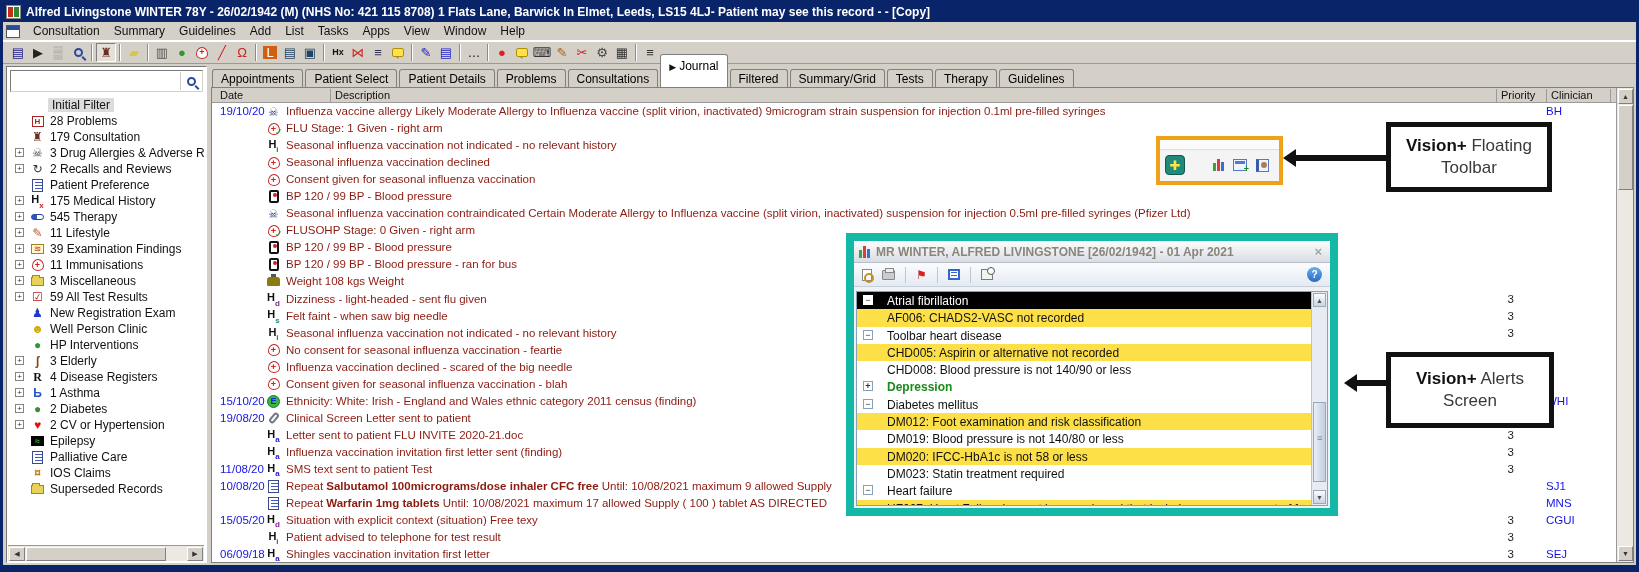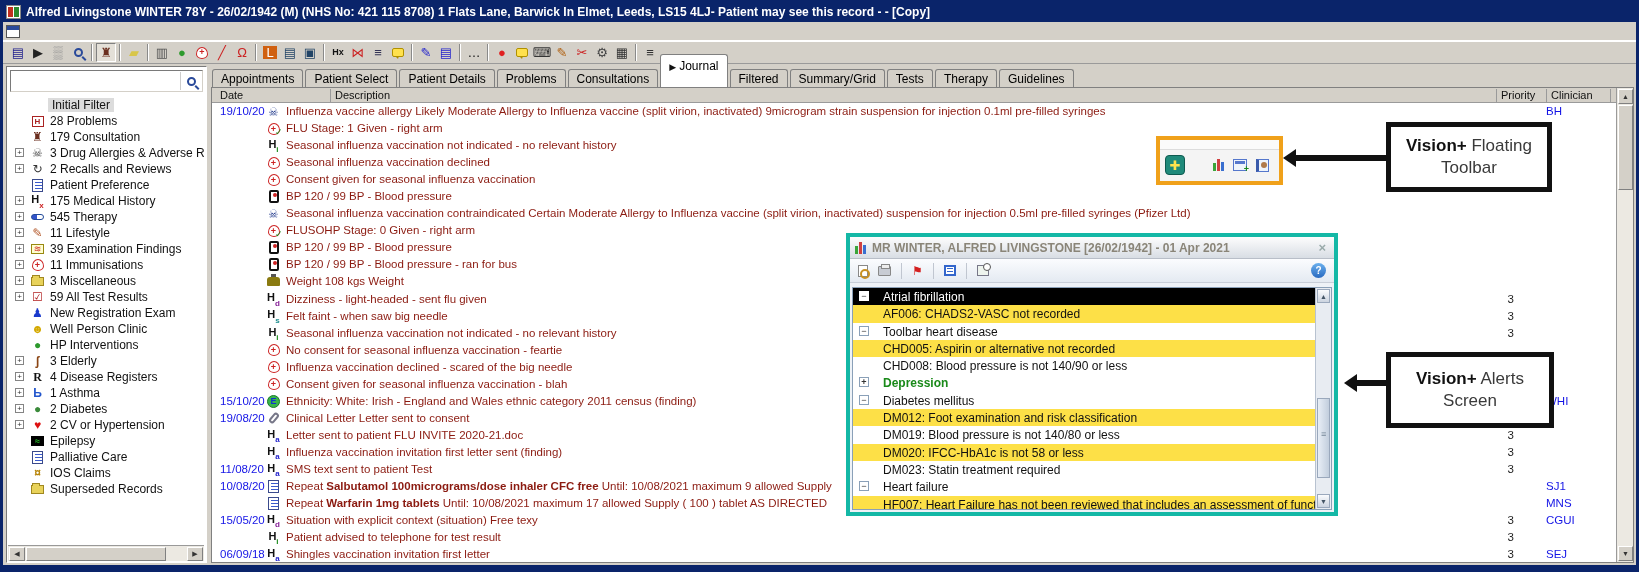--- a/index.html
+++ b/index.html
@@ -114,21 +114,21 @@
           font-size:7px; display:flex; align-items:center; justify-content:center; color:#333; }
   .vthumb { position:absolute; left:1px; top:17px; width:15px; height:85px; background:#d4d0c8; border:1px solid; border-color:#fff #808080 #808080 #fff; }
 
   
   .floattb { position:absolute; left:1156px; top:136px; width:127px; height:49px; border:4px solid #f0a11a; background:#f4f4f4; z-index:30; }
   .floattb .strip { height:10px; background:#fbfbfb; border-bottom:1px solid #ddd; }
   .floattb .icons { display:flex; align-items:center; height:30px; padding-left:5px; gap:9px; }
   .floattb .gap { width:10px; }
 
   
-  .popup { position:absolute; left:846px; top:233px; width:492px; height:283px; border:4px solid #14b8a6; background:#eef2f7; z-index:20; font-size:12px; }
+  .popup { position:absolute; left:846px; top:233px; width:492px; height:283px; border:8px solid #14b8a6; background:#eef2f7; z-index:20; font-size:12px; }
   .ptitle { height:22px; background:linear-gradient(#fdfdfd,#d8dde4); border-bottom:1px solid #b8bec8; display:flex; align-items:center; padding:0 5px; gap:6px; }
   .ptitle .txt { color:#8a8578; font-weight:bold; font-size:12px; flex:1; white-space:nowrap; overflow:hidden; }
   .pclose { color:#9aa; font-size:13px; font-weight:bold; padding:0 3px; }
   .ptools { height:24px; display:flex; align-items:center; gap:10px; padding:0 8px; background:linear-gradient(#fbfcfe,#e4eaf2); border-bottom:1px solid #c8ced8; }
   .ptsep { width:1px; height:16px; background:#c0c6d0; }
   .ptools .spacer { flex:1; }
   .plist { position:absolute; top:50px; left:2px; right:2px; bottom:2px; background:#fff; border:1px solid #8aa0b8; overflow:hidden; }
   .prow { height:17.3px; position:relative; white-space:nowrap; color:#111; }
   .prow.tint { background:#fde047; }
   .prow.sel { background:#000; color:#fff; }
@@ -156,20 +156,21 @@
 
 <div class="win">
 
   <div class="titlebar">
     <span class="appico"></span>
     <span>Alfred Livingstone WINTER 78Y - 26/02/1942 (M) (NHS No: 421 115 8708)  1 Flats Lane, Barwick In Elmet, Leeds, LS15 4LJ- Patient may see this record - - [Copy]</span>
   </div>
 
   <div class="menubar">
     <span class="menuwinico"></span>
+    <span id="menus"><span class="menuitem">Consultation</span><span class="menuitem">Summary</span><span class="menuitem">Guidelines</span><span class="menuitem">Add</span><span class="menuitem">List</span><span class="menuitem">Tasks</span><span class="menuitem">Apps</span><span class="menuitem">View</span><span class="menuitem">Window</span><span class="menuitem">Help</span></span>
   </div>
 
   <div class="toolbar" id="main-toolbar">
       <span class="tbico">
         <span style="color: rgb(26, 26, 140);">▤</span>
       </span>
       <span class="tbico">
         <span style="color: rgb(34, 34, 34);">▶</span>
       </span>
       <span class="tbico">
@@ -579,21 +580,21 @@
                 <span class="globe">E</span>
               </span>
               <span class="jtext">Ethnicity:  White: Irish - England and Wales ethnic category 2011 census (finding)</span>
               <span class="jcli">WHI</span>
             </div>
             <div class="jrow">
               <span class="jdate">19/08/20</span>
               <span class="jicon">
                 <span class="clip"></span>
               </span>
-              <span class="jtext">Clinical Letter   Letter sent to consent</span>
+              <span class="jtext">Clinical Screen   Letter sent to patient</span>
             </div>
             <div class="jrow">
               <span class="jicon">
                 <span class="hcode">H<sub style="color:#2222cc">a</sub></span>
               </span>
               <span class="jtext">Letter sent to patient FLU INVITE 2020-21.doc</span>
               <span class="jpri">3</span>
             </div>
             <div class="jrow">
               <span class="jicon">

